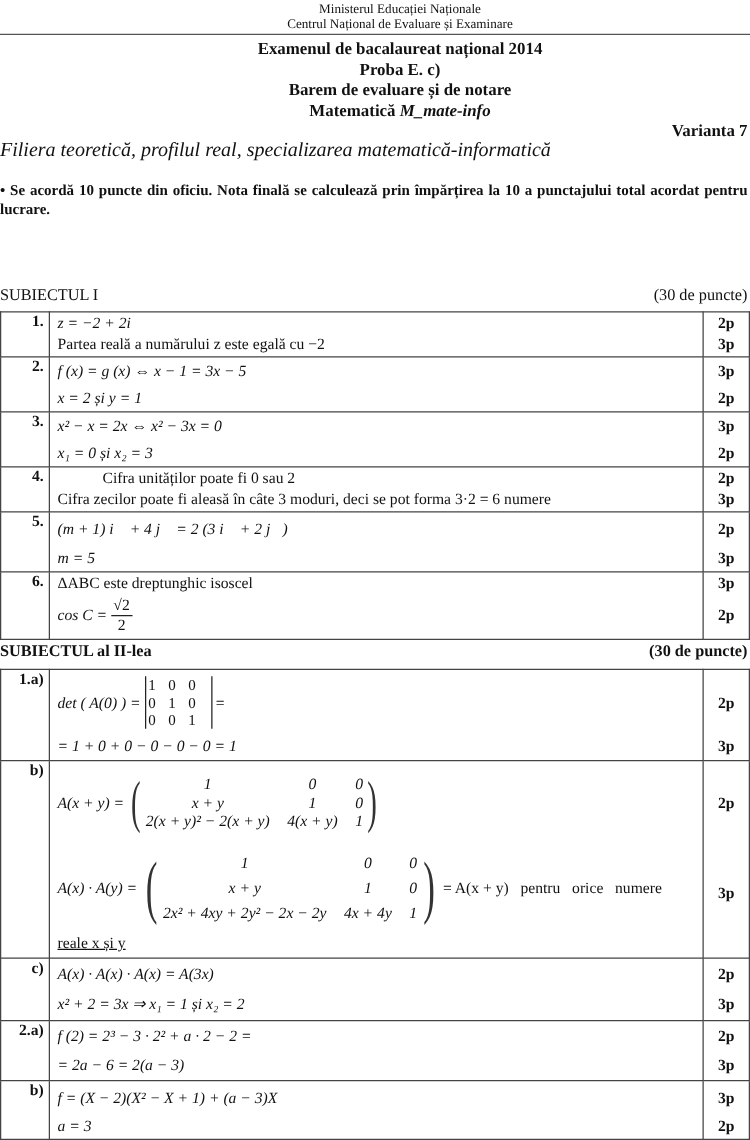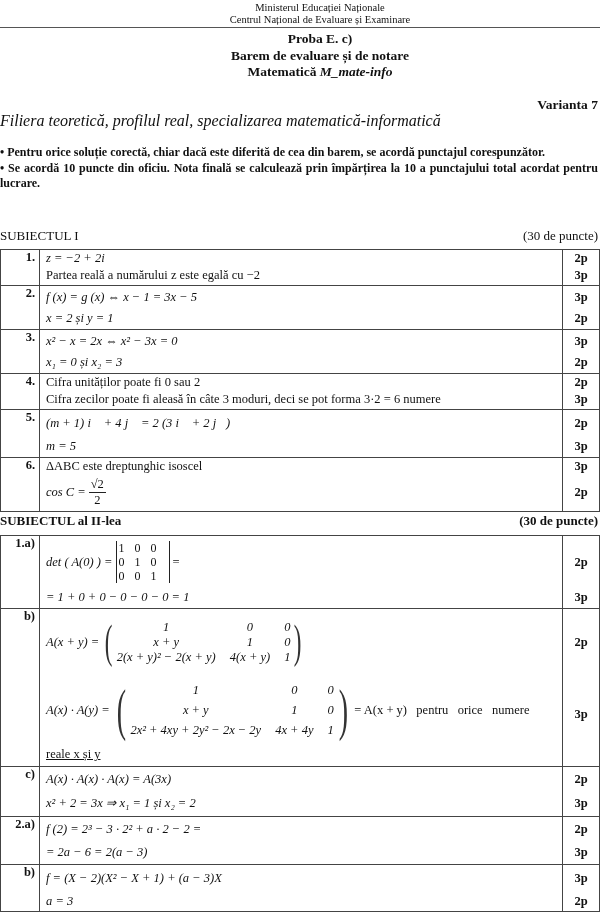--- a/index.html
+++ b/index.html
@@ -37,32 +37,32 @@
 </head>
 <body>
 
 <div>
   <div class="center hdr-small" style="position:absolute;left:0;right:0;top:2px;">Ministerul Educației Naționale</div>
   <div class="center hdr-small" style="position:absolute;left:0;right:0;top:14px;">Centrul Național de Evaluare și Examinare</div>
   <div class="hdr-rule"></div>
 </div>
 
 <div class="title-block center">
+  <div>Examenul de bacalaureat național 2014</div>
   <div>Proba E. c)</div>
   <div>Barem de evaluare și de notare</div>
   <div><span>Matematică</span> <span class="it">M_mate-info</span></div>
 </div>
 <div class="variant">Varianta 7</div>
 
 <div class="filiera">
   <div>Filiera teoretică, profilul real, specializarea matematică-informatică</div>
 </div>
 
 <div class="notes">
-  <p>• Pentru orice soluție corectă, chiar dacă este diferită de cea din barem, se acordă punctajul corespunzător.</p>
   <p>• Se acordă 10 puncte din oficiu. Nota finală se calculează prin împărțirea la 10 a punctajului total acordat pentru lucrare.</p>
 </div>
 
 <div class="section-head" style="top:228px;">
   <span class="name">SUBIECTUL I</span>
   <span>(30 de puncte)</span>
 </div>
 
 <table class="barem" style="top:249px;">
   <tbody>
@@ -95,21 +95,21 @@
       <div class="m" style="line-height:20px;">x₁ = 0  și  x₂ = 3</div>
     </td>
     <td class="pts">
       <div style="line-height:22px;">3p</div>
       <div style="line-height:20px;">2p</div>
     </td>
   </tr>
   <tr style="height:36px;">
     <td class="lbl">4.</td>
     <td class="body">
-      <div style="line-height:17px;">Cifra unităților poate fi 0 sau 2</div>
+      <div style="line-height:17px;margin-left:36px;">Cifra unităților poate fi 0 sau 2</div>
       <div style="line-height:17px;">Cifra zecilor poate fi aleasă în câte 3 moduri, deci se pot forma  3·2 = 6  numere</div>
     </td>
     <td class="pts">
       <div style="line-height:17px;">2p</div>
       <div style="line-height:17px;">3p</div>
     </td>
   </tr>
   <tr style="height:48px;">
     <td class="lbl">5.</td>
     <td class="body">

